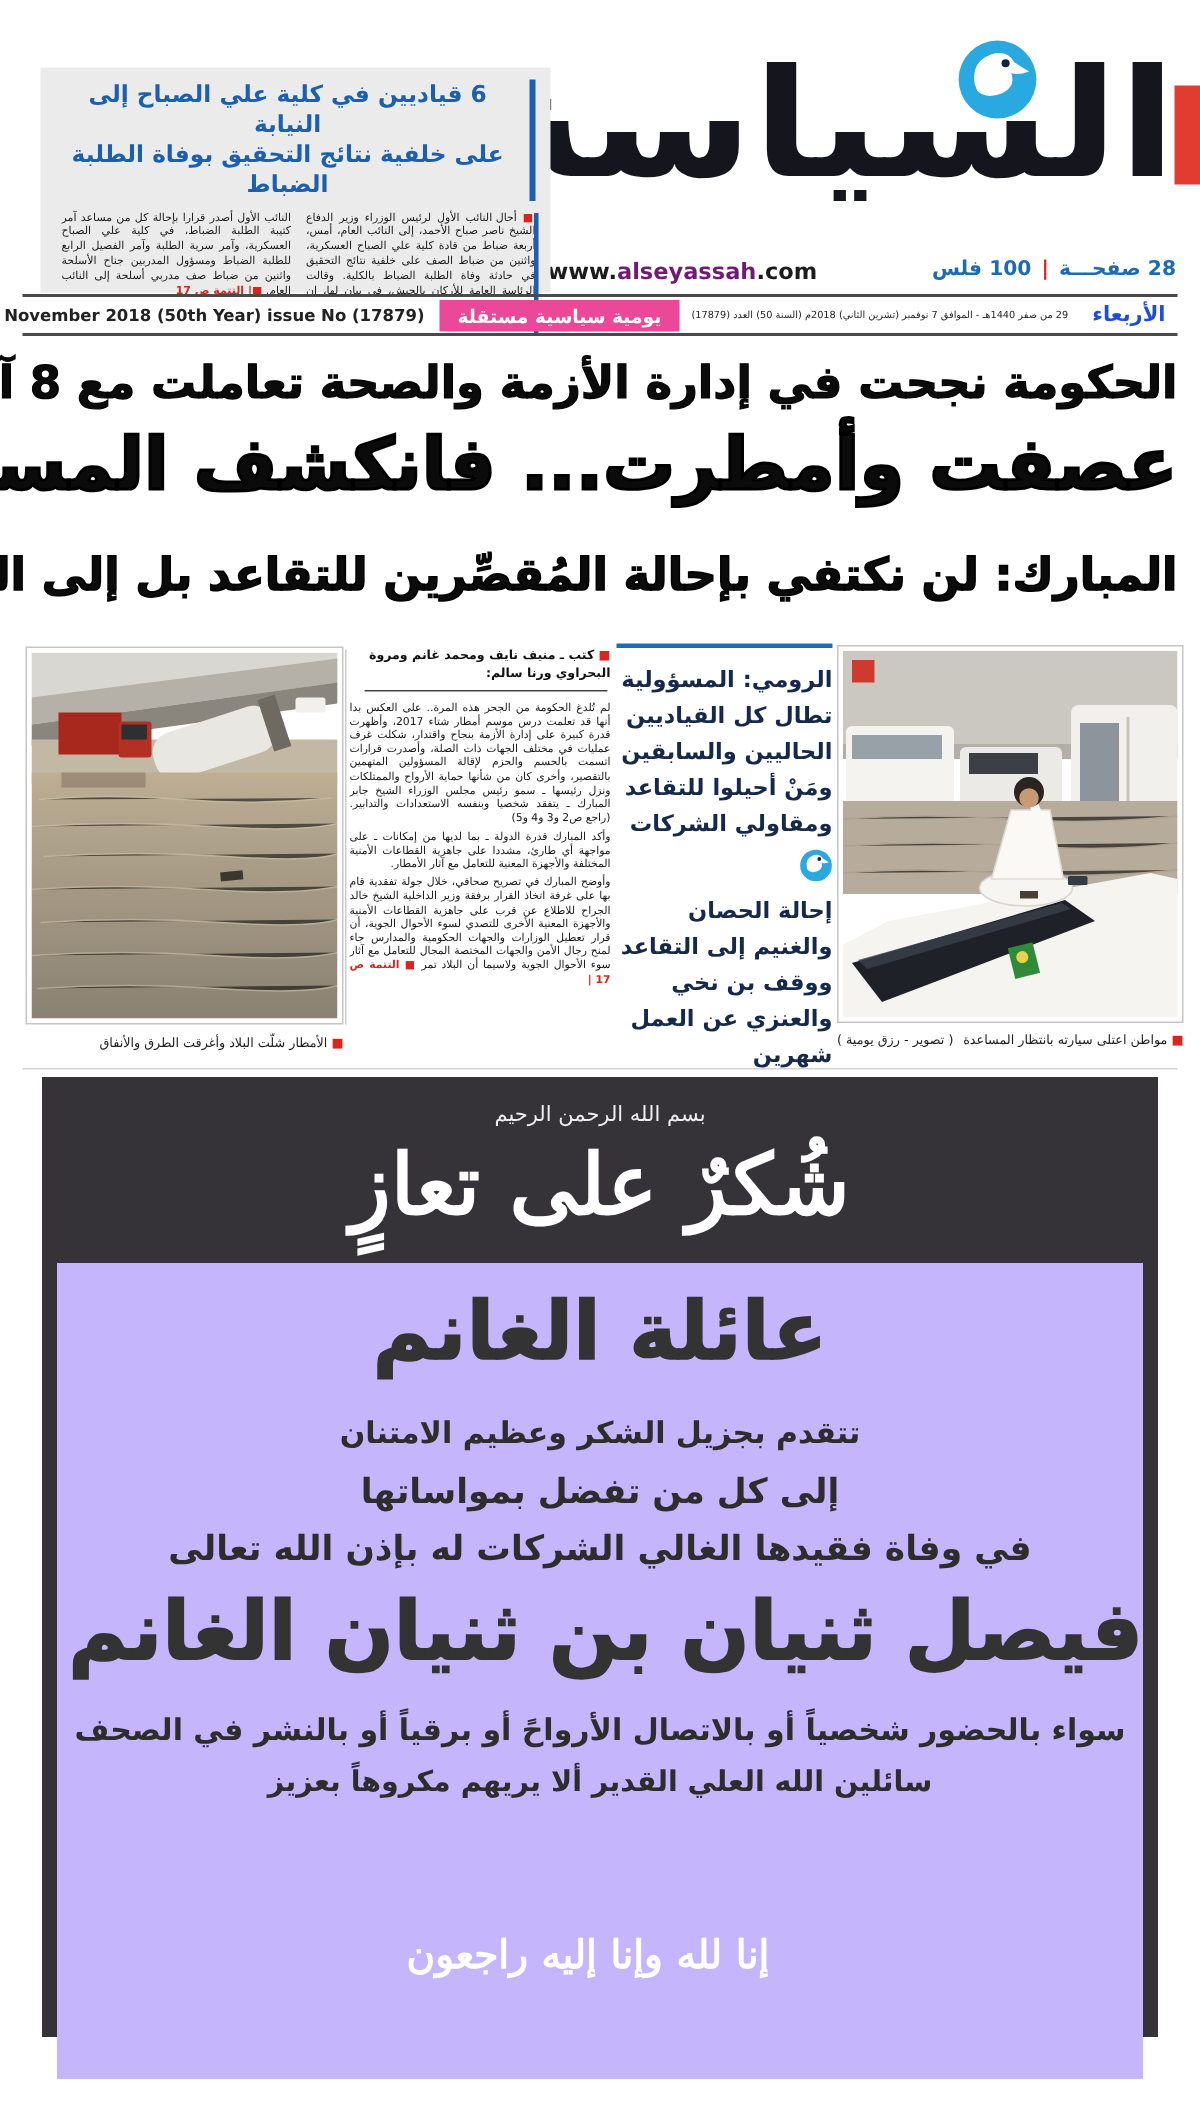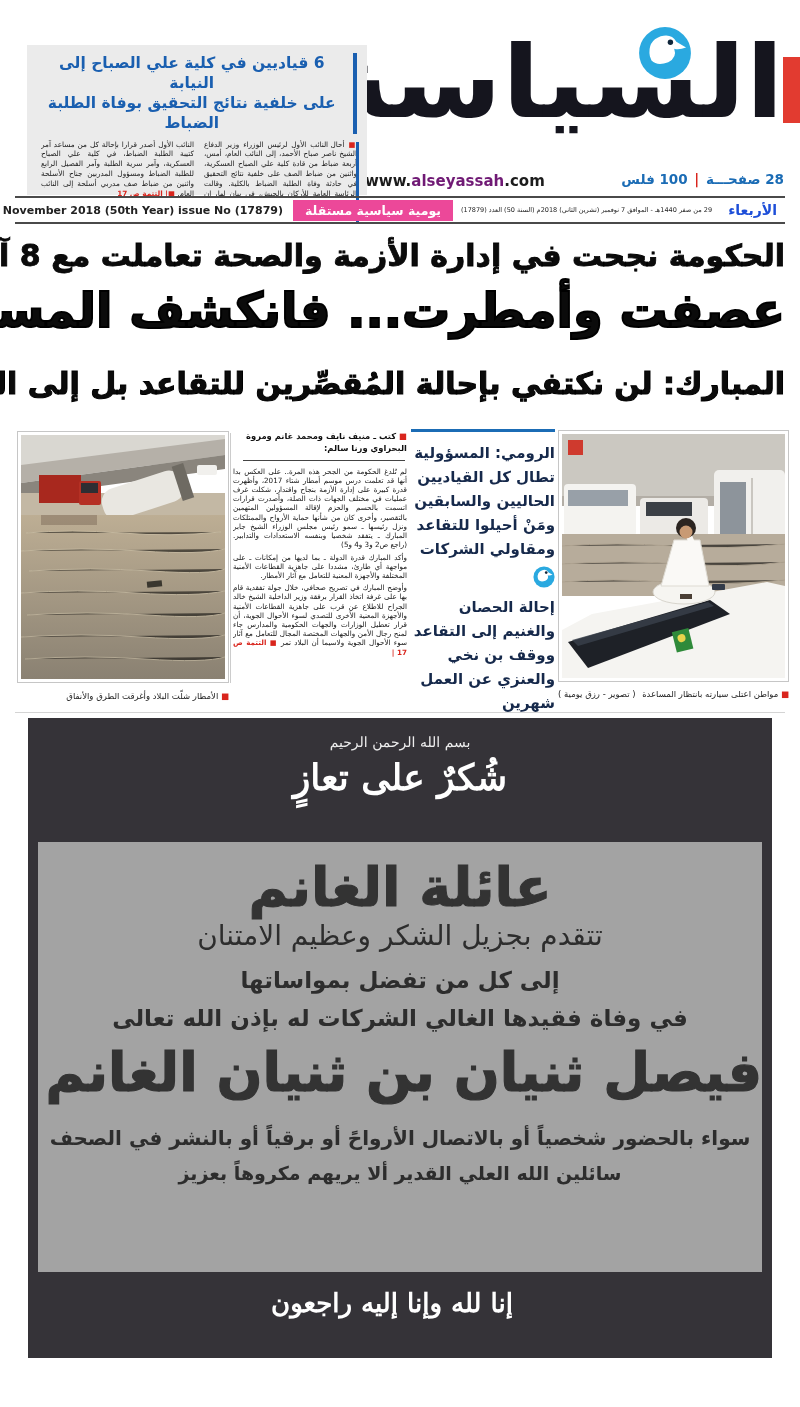--- a/index.html
+++ b/index.html
@@ -65,26 +65,26 @@
 
   
   .cap { font-size:8.5px; color:#1d1d1d; direction:rtl; }
   .cap-left  { left:17px; top:691px; width:212px; text-align:right; }
   .cap-right { left:558px; top:689px; width:231px; display:flex; justify-content:space-between; }
   .hairline { left:15px; top:712px; width:770px; height:1px; background:#d4d4d4; }
 
   
   .obit { left:28px; top:718px; width:744px; height:640px; background:#353338; text-align:center; }
   .obit-bismillah { font-family:"DejaVu Serif", serif; color:#eeeeee; font-size:14px; padding-top:16px; direction:rtl; }
-  .obit-title { font-family:"DejaVu Serif", serif; color:#ffffff; font-size:36px; font-weight:bold;
+  .obit-title { font-family:"DejaVu Serif", serif; color:#ffffff; font-size:56px; font-weight:bold;
                 margin-top:6px; direction:rtl; }
-  .obit-white { position:absolute; left:10px; right:10px; top:124px; height:430px; background:#a3a3a3;
+  .obit-white { position:absolute; left:10px; right:10px; top:124px; height:544px; background:#c4b5fd;
                 direction:rtl; color:#2d2d2d; overflow:hidden; }
   .obit-family { font-size:54px; font-weight:bold; margin-top:14px; color:#333; -webkit-text-stroke:1px #333; }
-  .obit-l1 { font-size:28px; font-weight:normal; }
+  .obit-l1 { font-size:20px; font-weight:bold; margin-top:24px; }
   .obit-l2 { font-size:23px; font-weight:bold; margin-top:15px; }
   .obit-l3 { font-size:23px; font-weight:bold; margin-top:12px; }
   .obit-name { font-size:54px; font-weight:bold; margin-top:10px; color:#333; -webkit-text-stroke:1.2px #333; white-space:nowrap;padding-left:12px; }
   .obit-l4 { font-size:20px; font-weight:bold; margin-top:22px; }
   .obit-l5 { font-size:19px; font-weight:bold; margin-top:12px; }
   .obit-footer { position:absolute; left:0; right:16px; top:570px; font-family:"DejaVu Serif", serif;
                  color:#ffffff; font-size:26px; font-weight:bold; direction:rtl; }
 </style>
 </head>
 <body>

